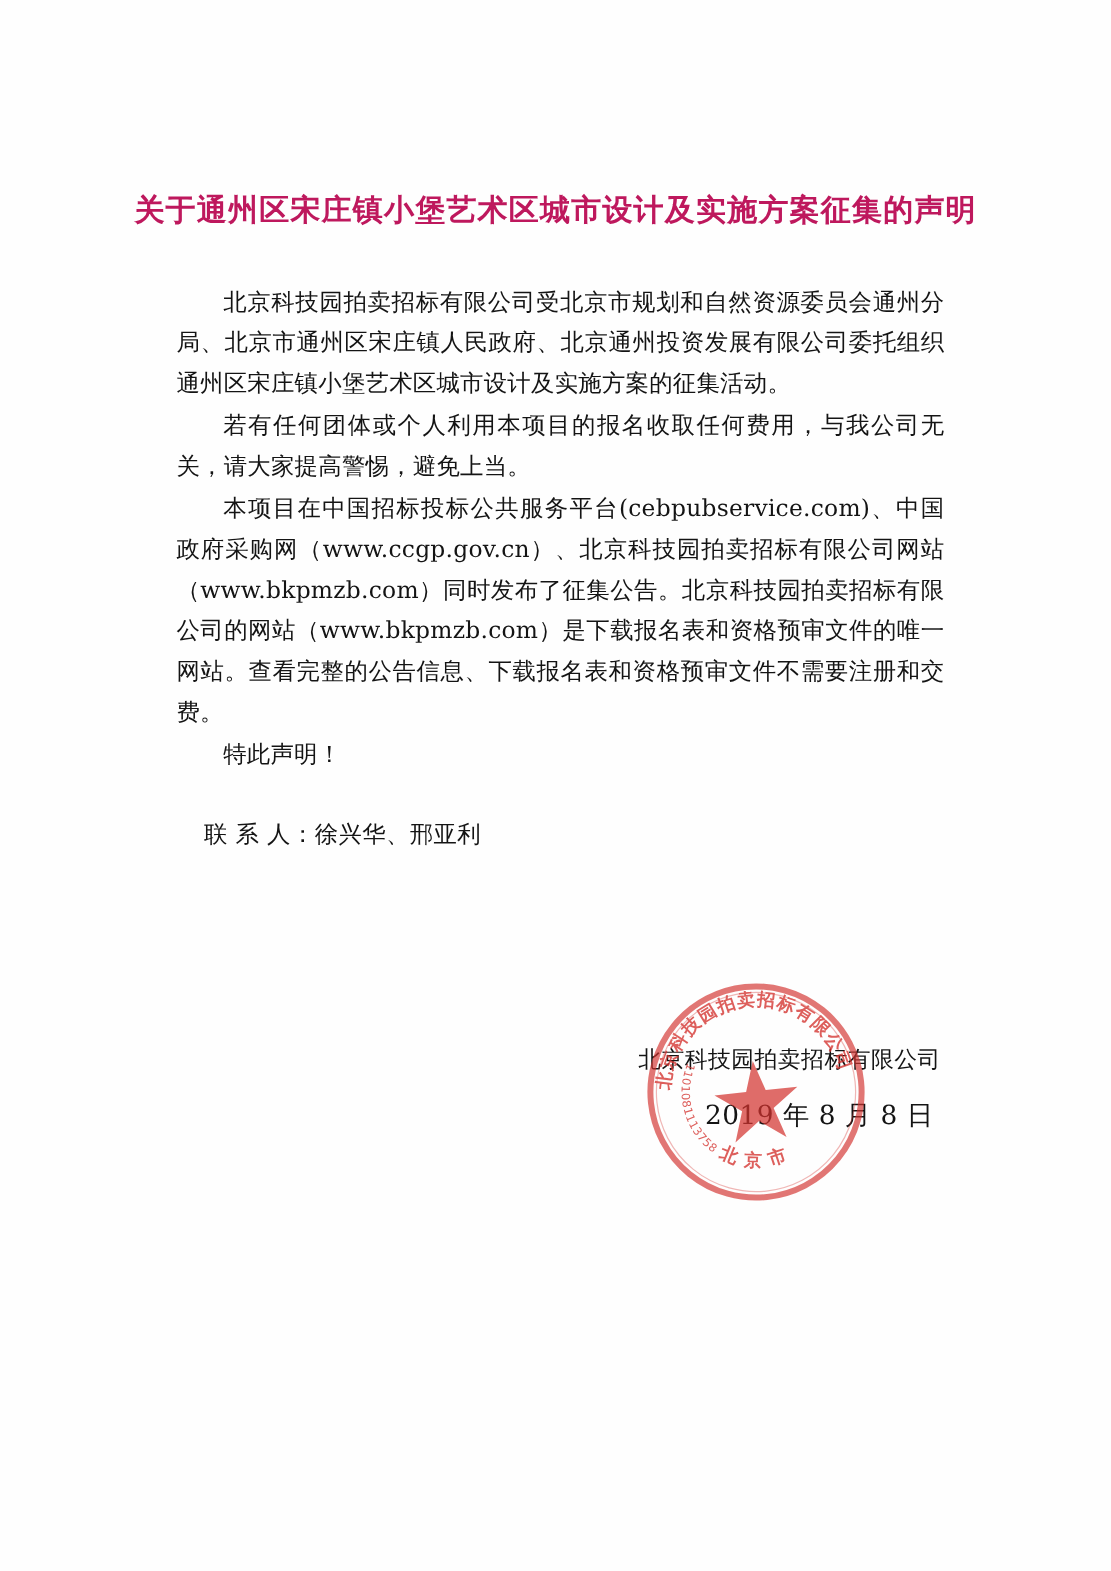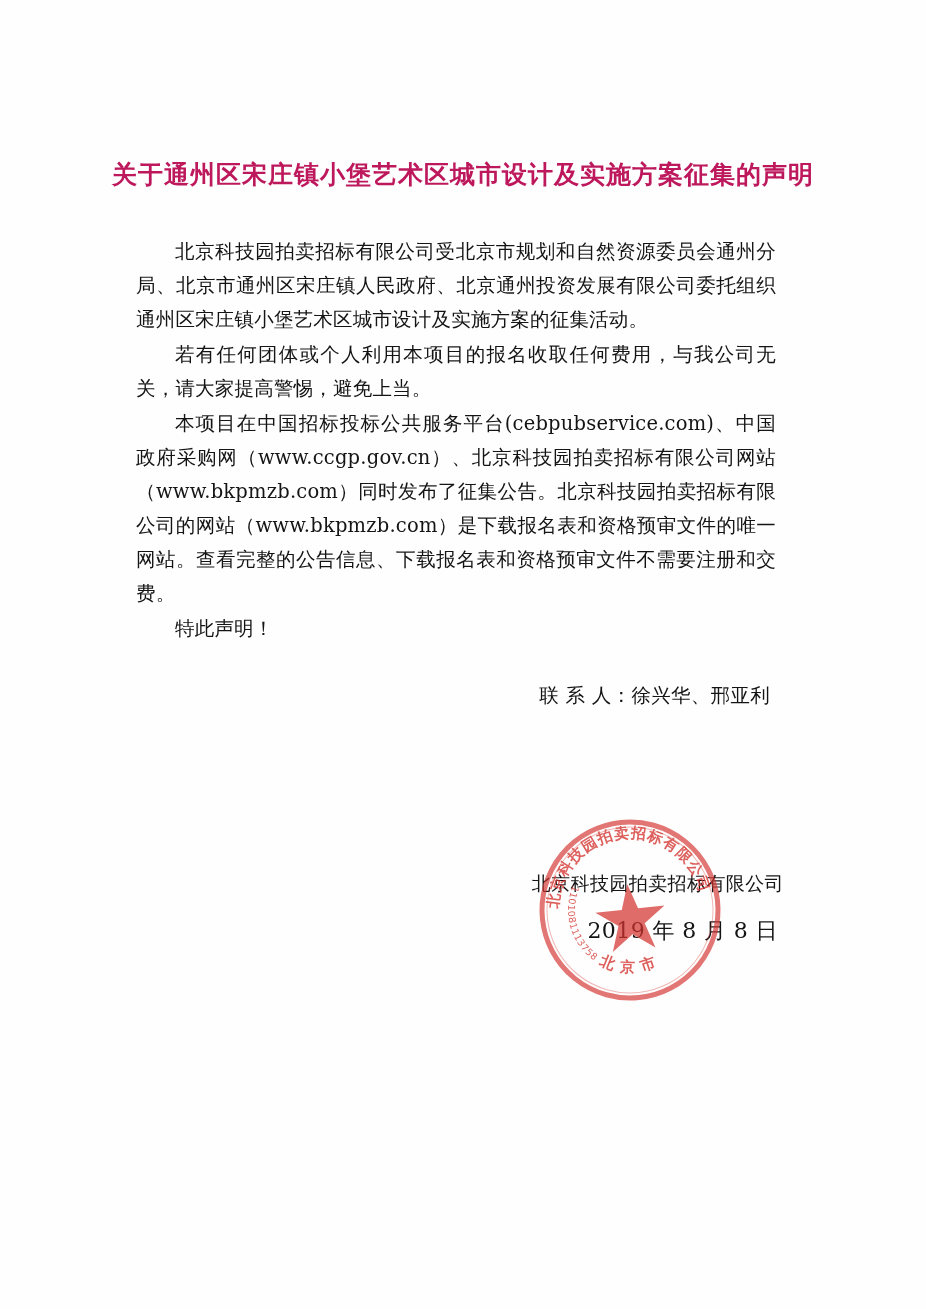--- a/index.html
+++ b/index.html
@@ -29,21 +29,21 @@
     width: 926px;
     text-align: center;
     font-size: 25px;
     font-weight: bold;
     letter-spacing: 1px;
     font-family: "DejaVu Serif", "Liberation Serif", serif;
     color: #be185d;
   }
   .body-block {
     position: absolute;
-    left: 136px;
+    left: 147px;
     top: 235px;
     width: 640px;
   }
   .para {
     font-size: 19.5px;
     line-height: 34px;
     text-align: justify;
     text-justify: inter-ideograph;
     text-indent: 2em;
     margin: 0 0 1px 0;
@@ -51,21 +51,20 @@
     color: #141414;
   }
   .para.tight {
     margin-bottom: 16px;
   }
   .contact-block {
     position: absolute;
     left: 170px;
     top: 678px;
     width: 600px;
-    text-align: right;
   }
   .contact-line {
     font-size: 19.5px;
     line-height: 36px;
     color: #141414;
     letter-spacing: 0.3px;
   }
   .sign-block {
     position: absolute;
     right: 142px;

